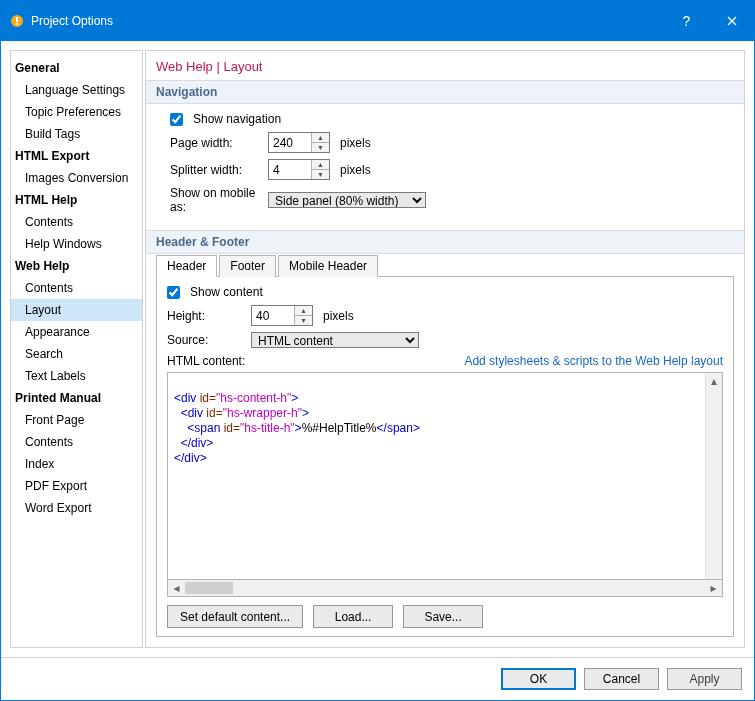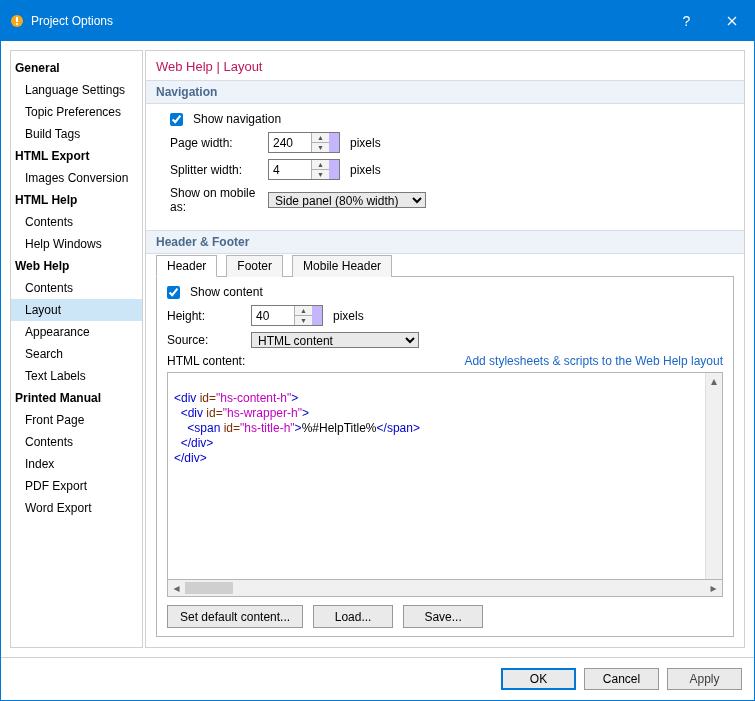--- a/index.html
+++ b/index.html
@@ -15,30 +15,30 @@
 .sb-item { padding: 4px 8px 4px 14px; color: #000; cursor: pointer; }
 .sb-item.selected { background: #cde6f7; }
 .content { flex: 1; border: 1px solid #d0d0d0; display: flex; flex-direction: column; overflow: hidden; }
 .breadcrumb { padding: 8px 10px 6px; color: #be185d; font-size: 13px; }
 .section-head { background: #eef3f9; border-top: 1px solid #d6dde6; border-bottom: 1px solid #d6dde6; padding: 4px 10px; color: #4b6a8e; font-weight: bold; }
 .section-body { padding: 8px 10px 10px 24px; }
 .row { display: flex; align-items: center; margin-bottom: 6px; gap: 6px; }
 .lbl { width: 92px; }
 .lbl2 { width: 78px; }
 input[type=checkbox] { margin: 0 4px 0 0; accent-color: #0078d7; }
-.spinner { display: inline-flex; border: 1px solid #7a7a7a; background: #c4b5fd; height: 21px; width: 72px; }
+.spinner { display: inline-flex; border: 1px solid #7a7a7a; background: #eab308; height: 21px; width: 62px; }
 .spinner input { border: none; width: 42px; padding: 0 4px; outline: none; }
 .spinner .spin-btns { width: 18px; display: flex; flex-direction: column; border-left: 1px solid #b0b0b0; }
 .spinner .spin-btns div { flex: 1; display: flex; align-items: center; justify-content: center; font-size: 7px; color: #555; cursor: pointer; background: #f3f3f3; }
 .spinner .spin-btns div:first-child { border-bottom: 1px solid #b0b0b0; }
 .unit { margin-left: 4px; }
 select.combo { height: 16px; border: 1px solid #7a7a7a; background: #e9e9e9; padding: 0 2px; }
 .tabs-wrap { padding: 0 10px 10px; flex: 1; display: flex; flex-direction: column; overflow: hidden; }
 .tabstrip { display: flex; position: relative; top: 1px; z-index: 2; }
-.tab { border: 1px solid #b5b5b5; border-bottom: none; padding: 3px 10px; background: #f5f5f5; margin-right: 9px; cursor: pointer; }
+.tab { border: 1px solid #b5b5b5; border-bottom: none; padding: 3px 10px; background: #f5f5f5; margin-right: 2px; cursor: pointer; }
 .tab.active { background: #fff; border-bottom: 1px solid #fff; }
 .tabpanel { border: 1px solid #b5b5b5; padding: 8px 10px; flex: 1; display: flex; flex-direction: column; overflow: hidden; background: #fff; }
 .row-between { display: flex; align-items: center; justify-content: space-between; margin-bottom: 4px; }
 .link { color: #1a66c9; cursor: pointer; }
 .code-area { flex: 1; border: 1px solid #b5b5b5; background: #fff; font-family: Consolas, "Courier New", monospace; font-size: 12px; padding: 4px 6px; overflow: auto; white-space: pre; position: relative; }
 .code-area .t-blue { color: #0000cd; }
 .code-area .t-brown { color: #7b2d00; }
 .code-area .t-pink { color: #c100c1; }
 .code-area .t-black { color: #000; }
 .scroll-h { height: 17px; border: 1px solid #b5b5b5; border-top: none; background: #f0f0f0; display: flex; align-items: center; }

